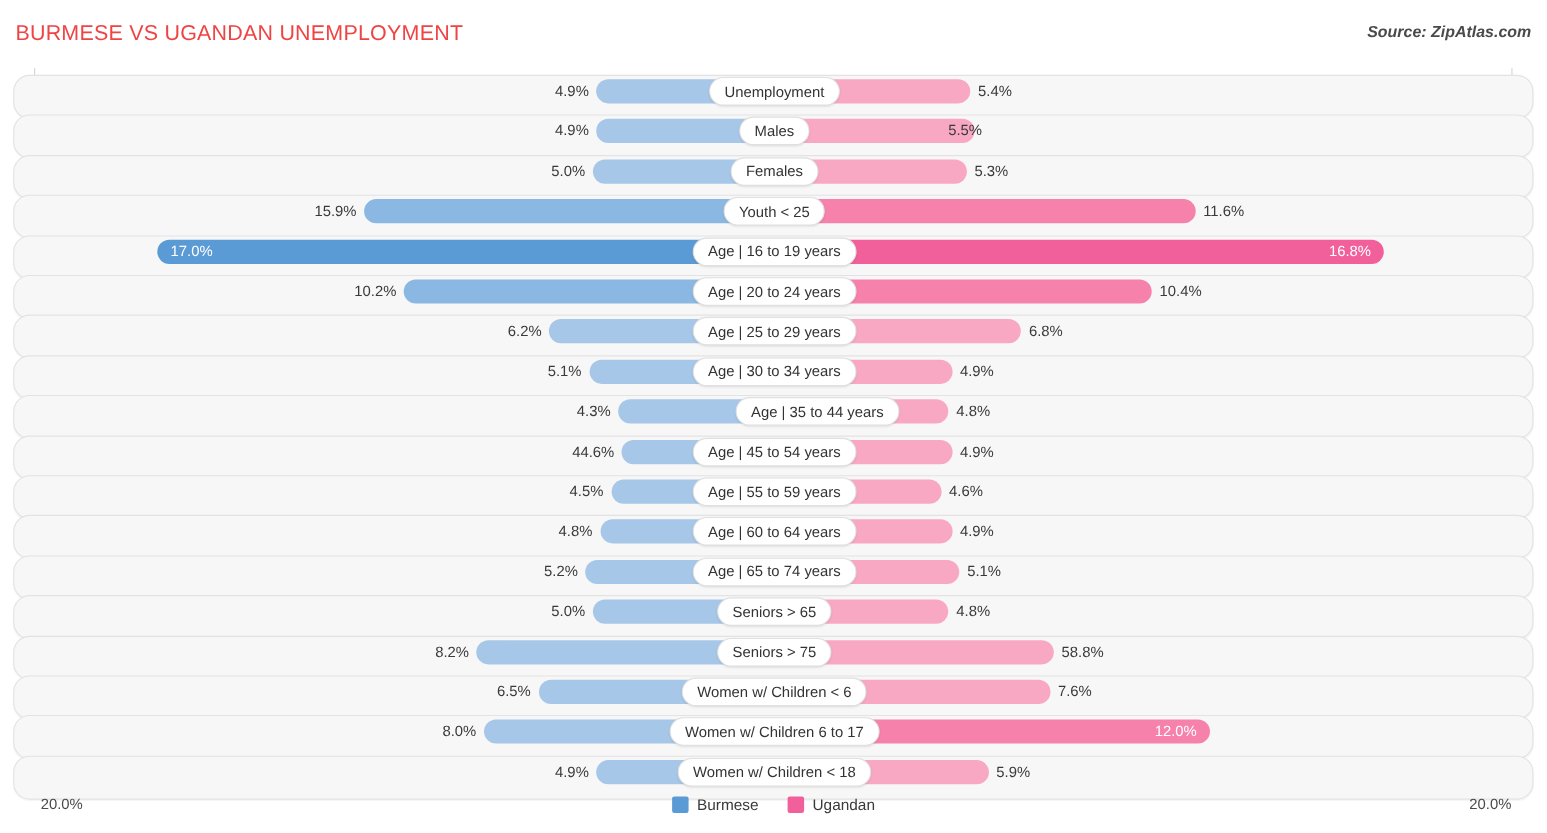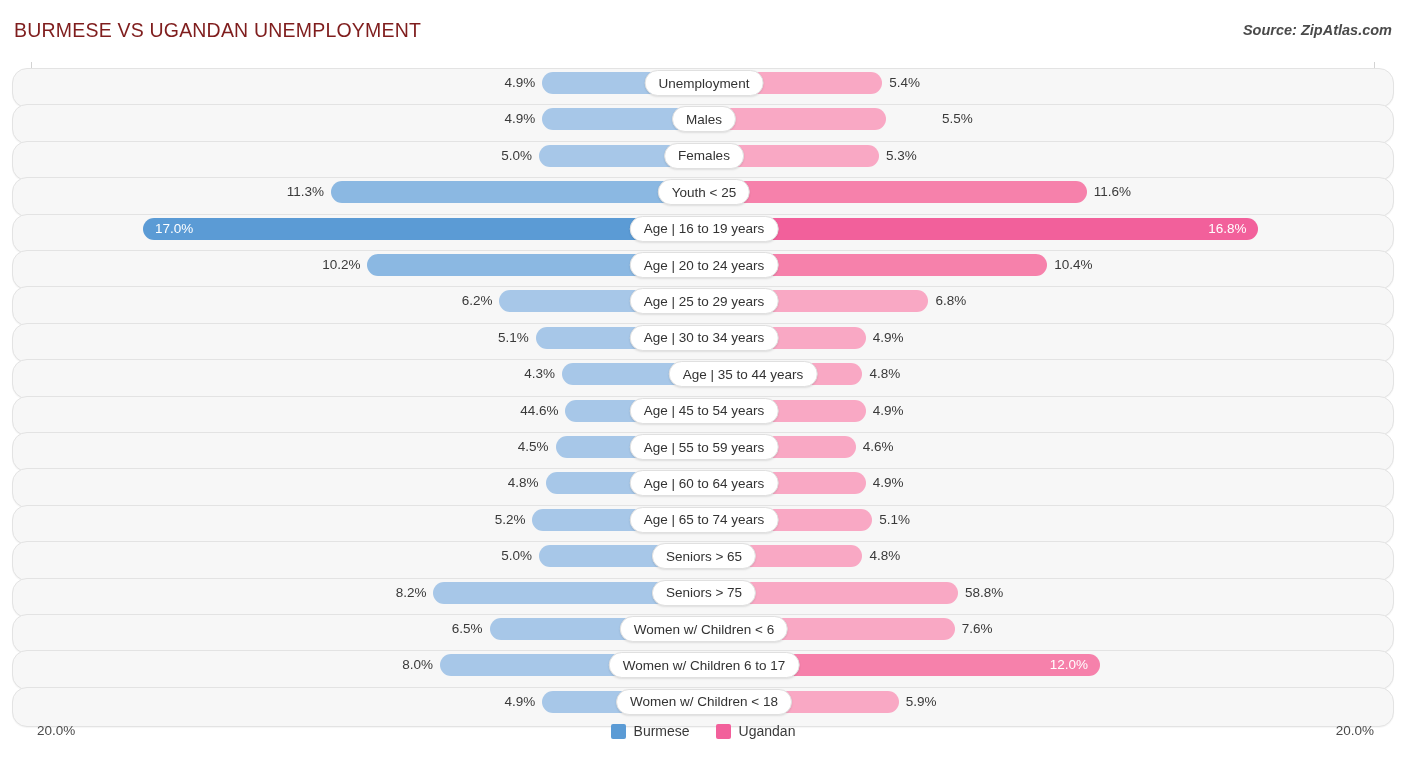--- a/index.html
+++ b/index.html
@@ -10,21 +10,21 @@
     font-family:"Liberation Sans","DejaVu Sans",sans-serif;
     color:#3a3a3a;
     overflow:hidden;
     position:relative;
   }
   
   #header{position:absolute;left:0;top:0;width:1406px;height:60px;}
   #chart-title{
     position:absolute;left:14px;top:19px;
     font-size:19.5px;font-weight:400;letter-spacing:.2px;
-    color:#7f1d1d;white-space:nowrap;
+    color:#ef4444;white-space:nowrap;
   }
   #source-label{
     position:absolute;right:14px;top:22px;
     font-size:14.5px;font-style:italic;font-weight:700;
     color:#4a4a4a;white-space:nowrap;
   }
   
   #plot{
     position:absolute;left:0;top:62px;
     width:1406px;height:655px;
@@ -129,38 +129,38 @@
           <div class="val val-left" style="right: 859.7px;">4.9%</div>
           <div class="val val-right" style="left: 876.2px;">5.4%</div>
           <div class="pill" style="left: 691px;">Unemployment</div>
         </div>
       </div>
       <div class="row" style="top: 42.4px;">
         <div class="row-inner">
           <div class="bar bar-left cap" style="left: 529.3px; width: 161.7px;"></div>
           <div class="bar bar-right cap" style="left: 691px; width: 181.5px;"></div>
           <div class="val val-left" style="right: 859.7px;">4.9%</div>
-          <div class="val val-right" style="left: 929px;">5.5%</div>
+          <div class="val val-right" style="left: 849px;">5.5%</div>
           <div class="pill" style="left: 691px;">Males</div>
         </div>
       </div>
       <div class="row" style="top: 78.8px;">
         <div class="row-inner">
           <div class="bar bar-left cap" style="left: 526px; width: 165px;"></div>
           <div class="bar bar-right cap" style="left: 691px; width: 174.9px;"></div>
           <div class="val val-left" style="right: 863px;">5.0%</div>
           <div class="val val-right" style="left: 872.9px;">5.3%</div>
           <div class="pill" style="left: 691px;">Females</div>
         </div>
       </div>
       <div class="row" style="top: 115.2px;">
         <div class="row-inner">
           <div class="bar bar-left cap mid" style="left: 318.1px; width: 372.9px;"></div>
           <div class="bar bar-right cap mid" style="left: 691px; width: 382.8px;"></div>
-          <div class="val val-left" style="right: 1070.9px;">11.3%</div>
+          <div class="val val-left" style="right: 1070.9px;">15.9%</div>
           <div class="val val-right" style="left: 1080.8px;">11.6%</div>
           <div class="pill" style="left: 691px;">Youth &lt; 25</div>
         </div>
       </div>
       <div class="row" style="top: 151.6px;">
         <div class="row-inner">
           <div class="bar bar-left cap hi" style="left: 130px; width: 561px;"></div>
           <div class="bar bar-right cap hi" style="left: 691px; width: 554.4px;"></div>
           <div class="val val-left inside" style="left: 142px;">17.0%</div>
           <div class="val val-right inside" style="right: 148.6px;">16.8%</div>

